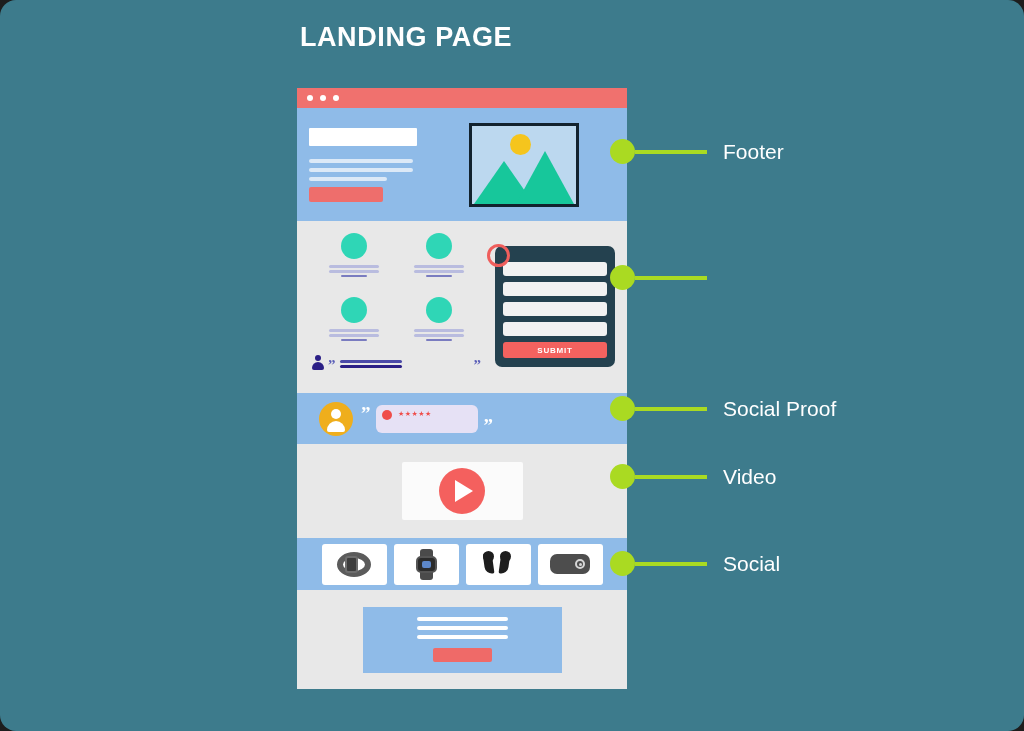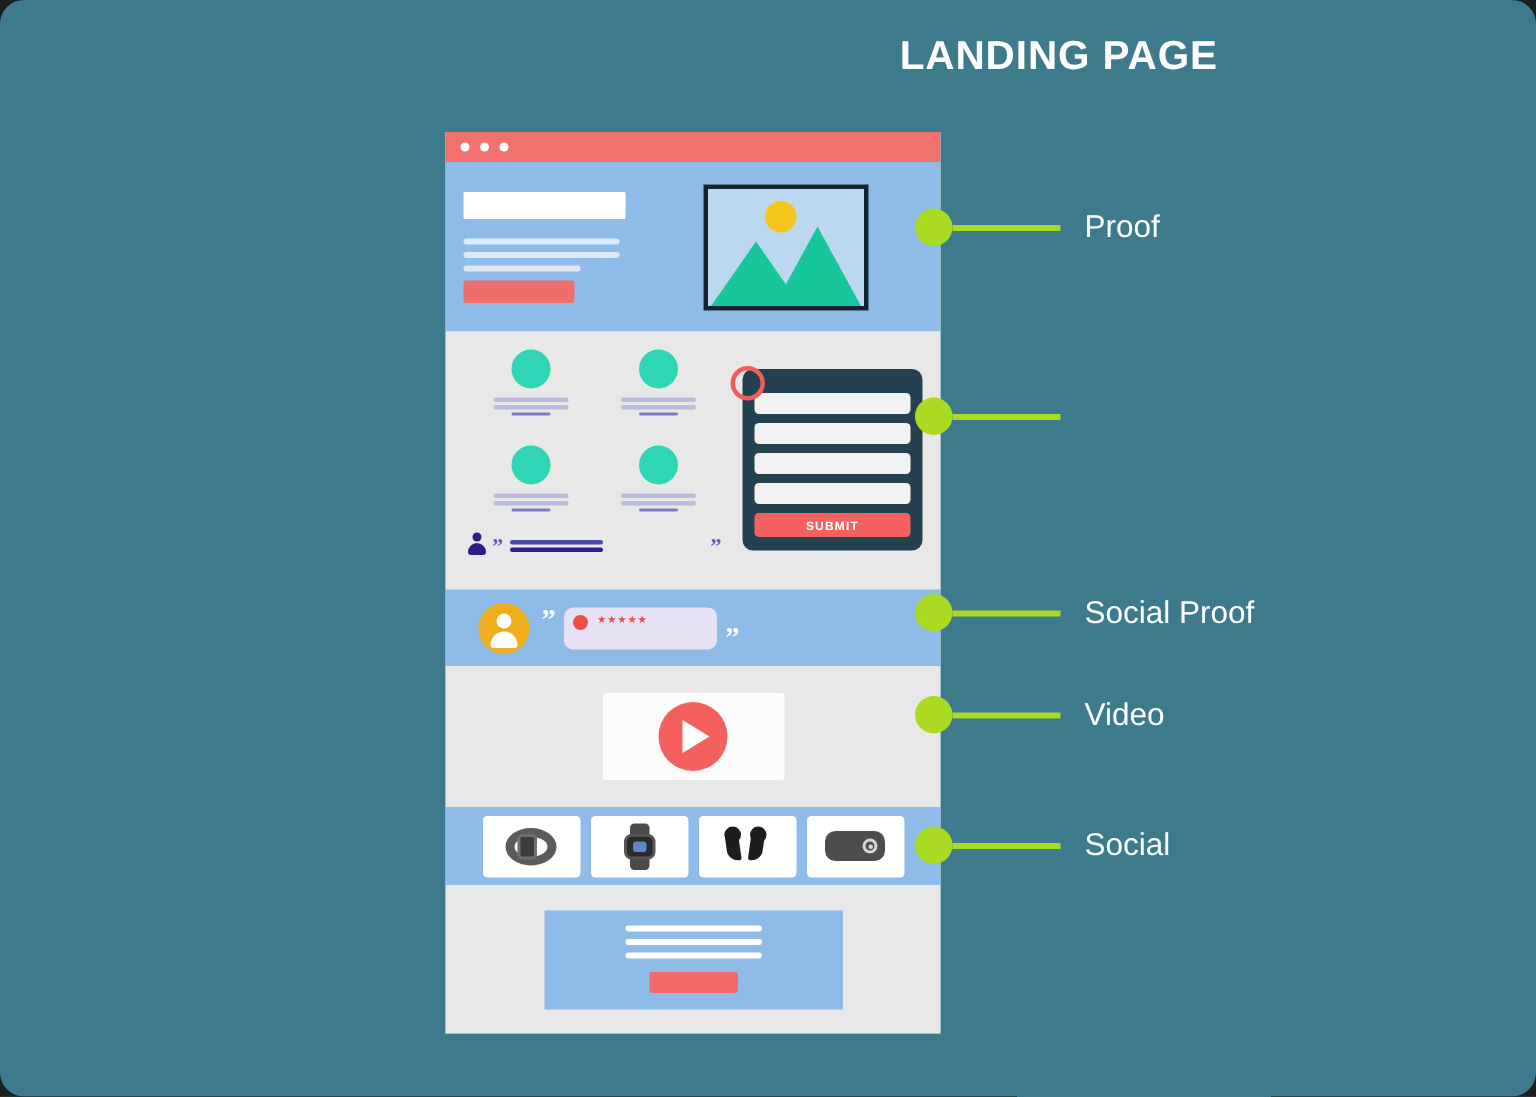--- a/index.html
+++ b/index.html
@@ -23,21 +23,21 @@
     overflow: hidden;
     box-sizing: border-box;
   }
 
   
   .page-title {
     position: absolute;
     top: 22px;
     left: 0;
     width: 812px;
-    text-align: right;
+    text-align: center;
     color: #ffffff;
     font-size: 27px;
     font-weight: bold;
     letter-spacing: 0.6px;
   }
 
   
   .mockup {
     position: absolute;
     left: 297px;
@@ -434,21 +434,21 @@
         <div class="f-line f2"></div>
         <div class="f-line f3"></div>
         <div class="f-btn"></div>
       </div>
     </div>
   </div>
 
   <div class="callout" style="top:135px">
     <div class="callout-dot"></div>
     <div class="callout-line"></div>
-    <div class="callout-label">Proof</div>
+    <div class="callout-label">Footer</div>
   </div>
 
   <div class="callout" style="top:265px">
     <div class="callout-dot"></div>
     <div class="callout-line"></div>
   </div>
 
   <div class="callout" style="top:392px">
     <div class="callout-dot"></div>
     <div class="callout-line"></div>

